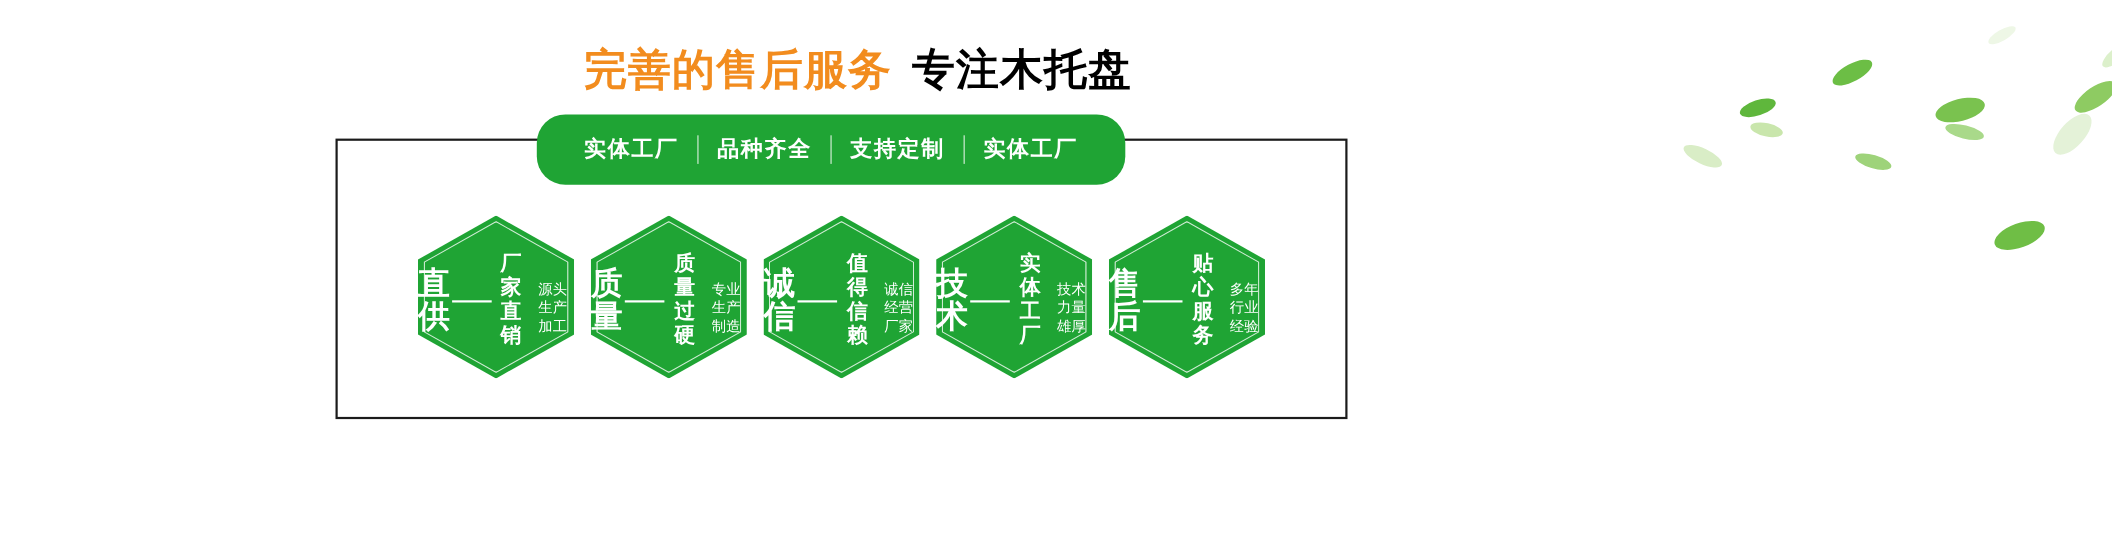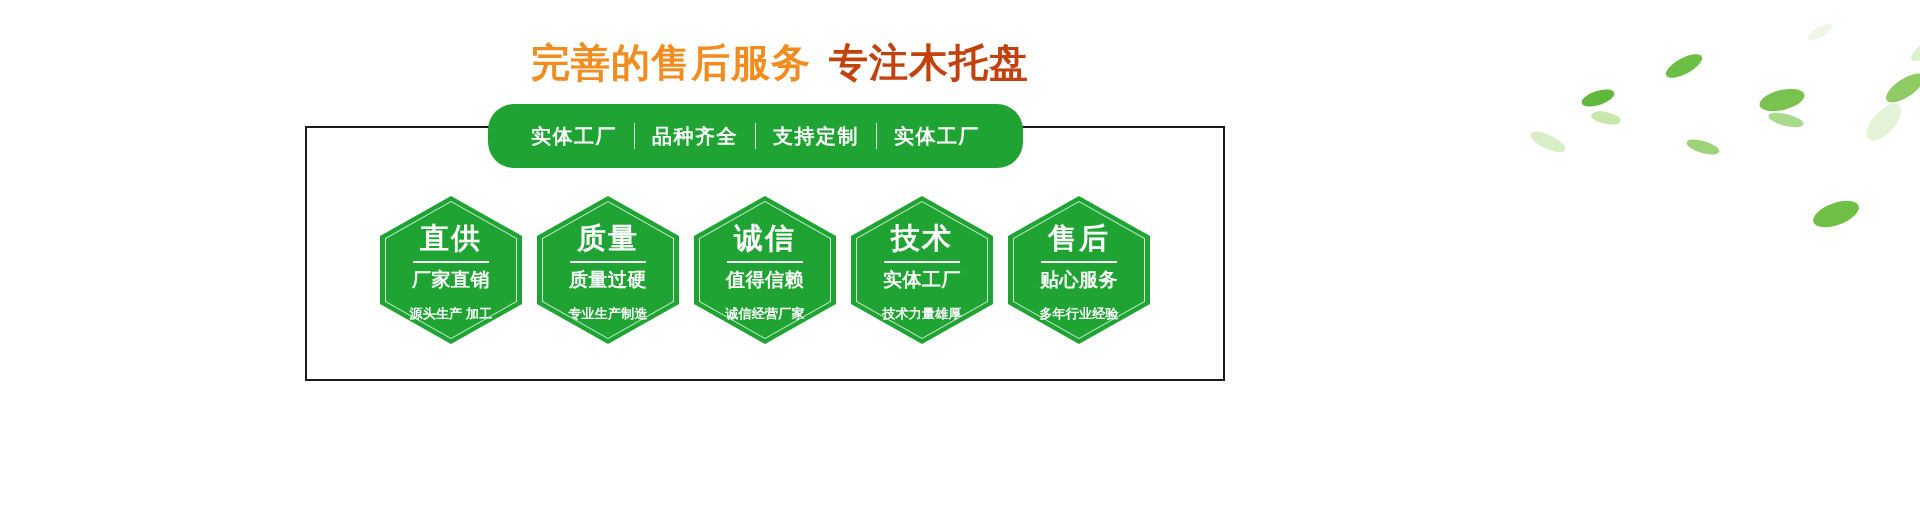--- a/index.html
+++ b/index.html
@@ -15,21 +15,21 @@
   #leaves { position:absolute; left:1520px; top:-10px; width:420px; height:240px; pointer-events:none; }
 
   
   #headline {
     position:absolute; left:0; top:36px; width:1560px;
     text-align:center; white-space:nowrap;
     font-size:39px; font-weight:bold; letter-spacing:1px;
   }
   #headline .hl-orange { color:#F28C1E; }
   #headline .hl-gap { display:inline-block; width:18px; }
-  #headline .hl-black { color:#c2410c; font-weight:bold;font-family:Liberation Serif, serif; }
+  #headline .hl-black { color:#000000; font-weight:bold;font-family:Liberation Serif, serif; }
 
   
   #frame {
     position:absolute; left:305px; top:126px; width:920px; height:255px;
     border:2px solid #1b1b1b; background:transparent;
   }
 
   
   #pill {
     position:absolute; left:488px; top:104px; height:64px;
@@ -57,27 +57,27 @@
     background:#1FA434;
     clip-path:polygon(50% 0%, 100% 27%, 100% 73%, 50% 100%, 0% 73%, 0% 27%);
   }
   .hex-inner-line {
     position:absolute; left:5px; top:5px; right:5px; bottom:5px;
     clip-path:polygon(50% 0%, 100% 27%, 100% 73%, 50% 100%, 0% 73%, 0% 27%);
     background:rgba(255,255,255,.8);
   }
   .hex-text {
     position:absolute; inset:0; z-index:3;
-    display:flex; flex-direction:column; align-items:center; justify-content:center;
+    display:flex; flex-direction:row; align-items:center; justify-content:center;
     color:#ffffff; text-align:center; padding-top:6px;
   }
   .hex-title { font-size:29px; font-weight:bold; letter-spacing:2px; line-height:1.05; }
   .hex-rule { width:76px; height:2px; background:#ffffff; margin:7px 0 6px; }
   .hex-sub1 { font-size:19px; font-weight:bold; letter-spacing:.5px; line-height:1.15; }
-  .hex-sub2 { font-size:13px; font-weight:bold; letter-spacing:.2px; line-height:1.3; margin-top:15px; }
+  .hex-sub2 { font-size:13px; font-weight:normal; letter-spacing:.2px; line-height:1.3; margin-top:15px; }
 </style>
 </head>
 <body>
 
 <div id="stage">
 
   <div id="leaves">
     <svg width="420" height="240" viewBox="0 0 420 240" xmlns="http://www.w3.org/2000/svg" aria-hidden="true">
       <g>
         <ellipse cx="164" cy="76" rx="20" ry="8" fill="#6cbe45" transform="rotate(-28 164 76)"></ellipse>

